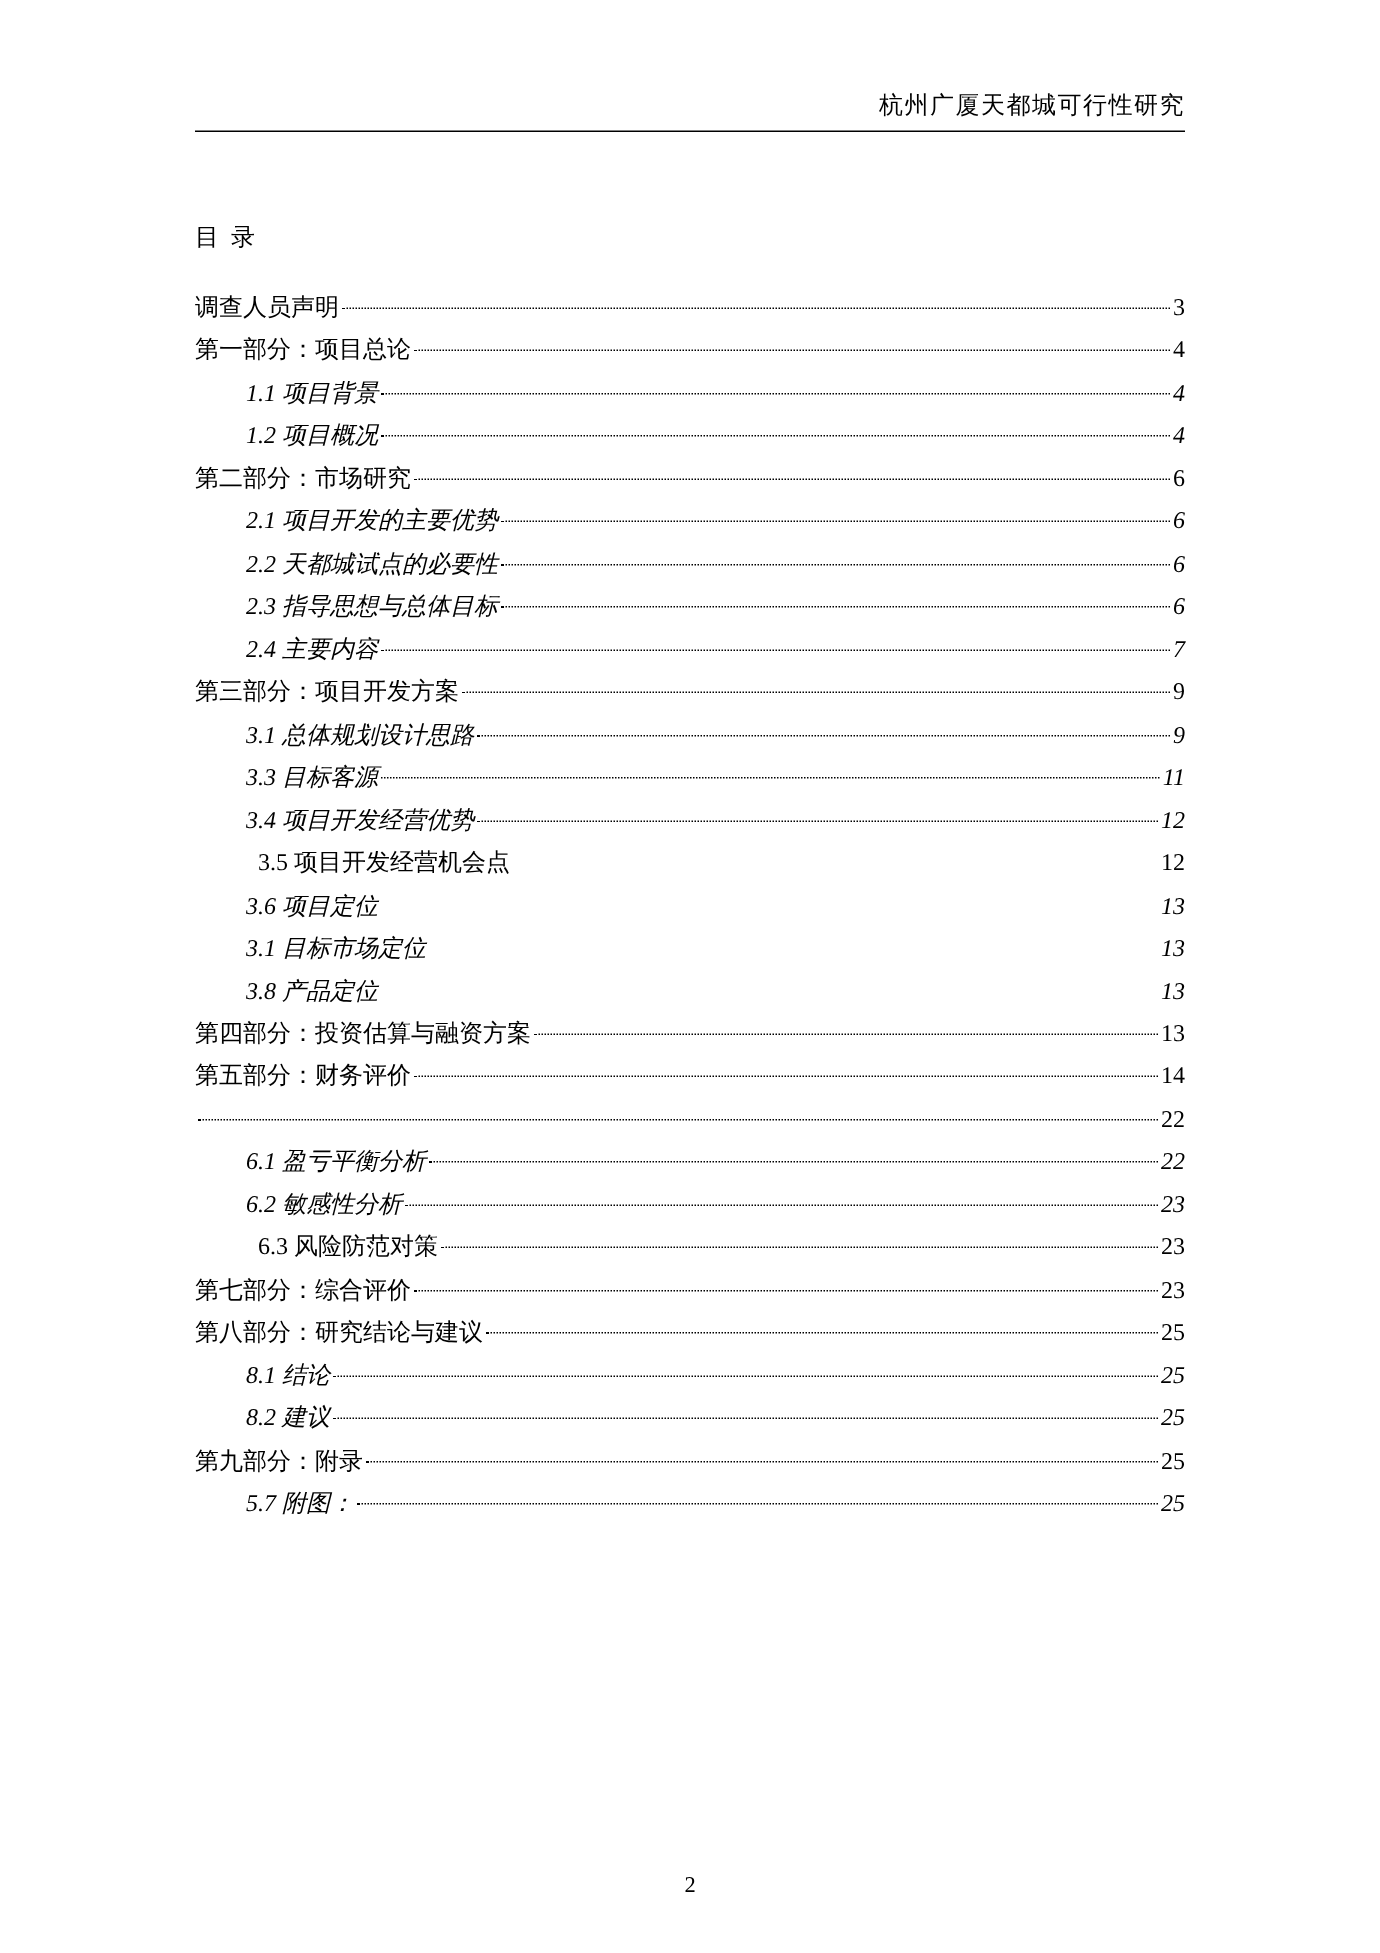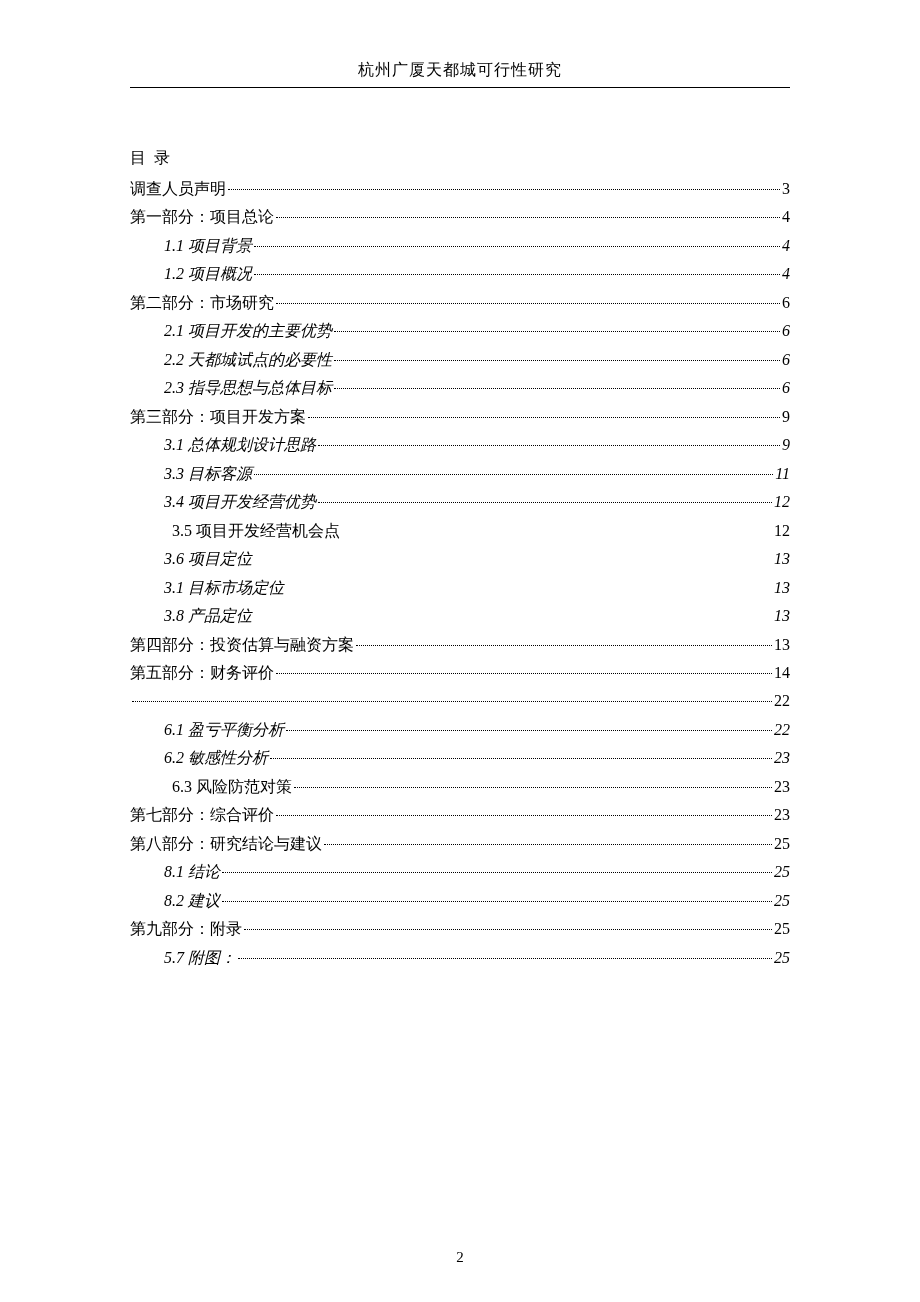--- a/index.html
+++ b/index.html
@@ -7,32 +7,32 @@
     background: #ffffff;
     font-family: "SimSun", "宋体", serif;
     width: 920px;
     height: 1302px;
     position: relative;
   }
   .page {
     padding: 60px 130px 0 130px;
   }
   .header-title {
-    text-align: center;
+    text-align: right;
     font-size: 16px;
     letter-spacing: 1px;
     color: #000;
     padding-bottom: 6px;
     border-bottom: 1.5px solid #000;
     margin-bottom: 60px;
   }
   .toc-heading {
     font-size: 16px;
     letter-spacing: 2px;
-    margin-bottom: 6px;
+    margin-bottom: 23px;
   }
   .toc-line {
     display: flex;
     align-items: baseline;
     white-space: nowrap;
     font-size: 16px;
     line-height: 1.78;
     color: #000;
   }
   .toc-label {
@@ -106,20 +106,25 @@
       <div class="toc-line indent-1">
         <span class="toc-label">2.2 天都城试点的必要性</span>
         <span class="toc-leader"></span>
         <span class="toc-page">6</span>
       </div>
       <div class="toc-line indent-1">
         <span class="toc-label">2.3 指导思想与总体目标</span>
         <span class="toc-leader"></span>
         <span class="toc-page">6</span>
       </div>
+      <div class="toc-line indent-1">
+        <span class="toc-label">2.4 主要内容</span>
+        <span class="toc-leader"></span>
+        <span class="toc-page">7</span>
+      </div>
       <div class="toc-line">
         <span class="toc-label">第三部分：项目开发方案</span>
         <span class="toc-leader"></span>
         <span class="toc-page">9</span>
       </div>
       <div class="toc-line indent-1">
         <span class="toc-label">3.1 总体规划设计思路</span>
         <span class="toc-leader"></span>
         <span class="toc-page">9</span>
       </div>

